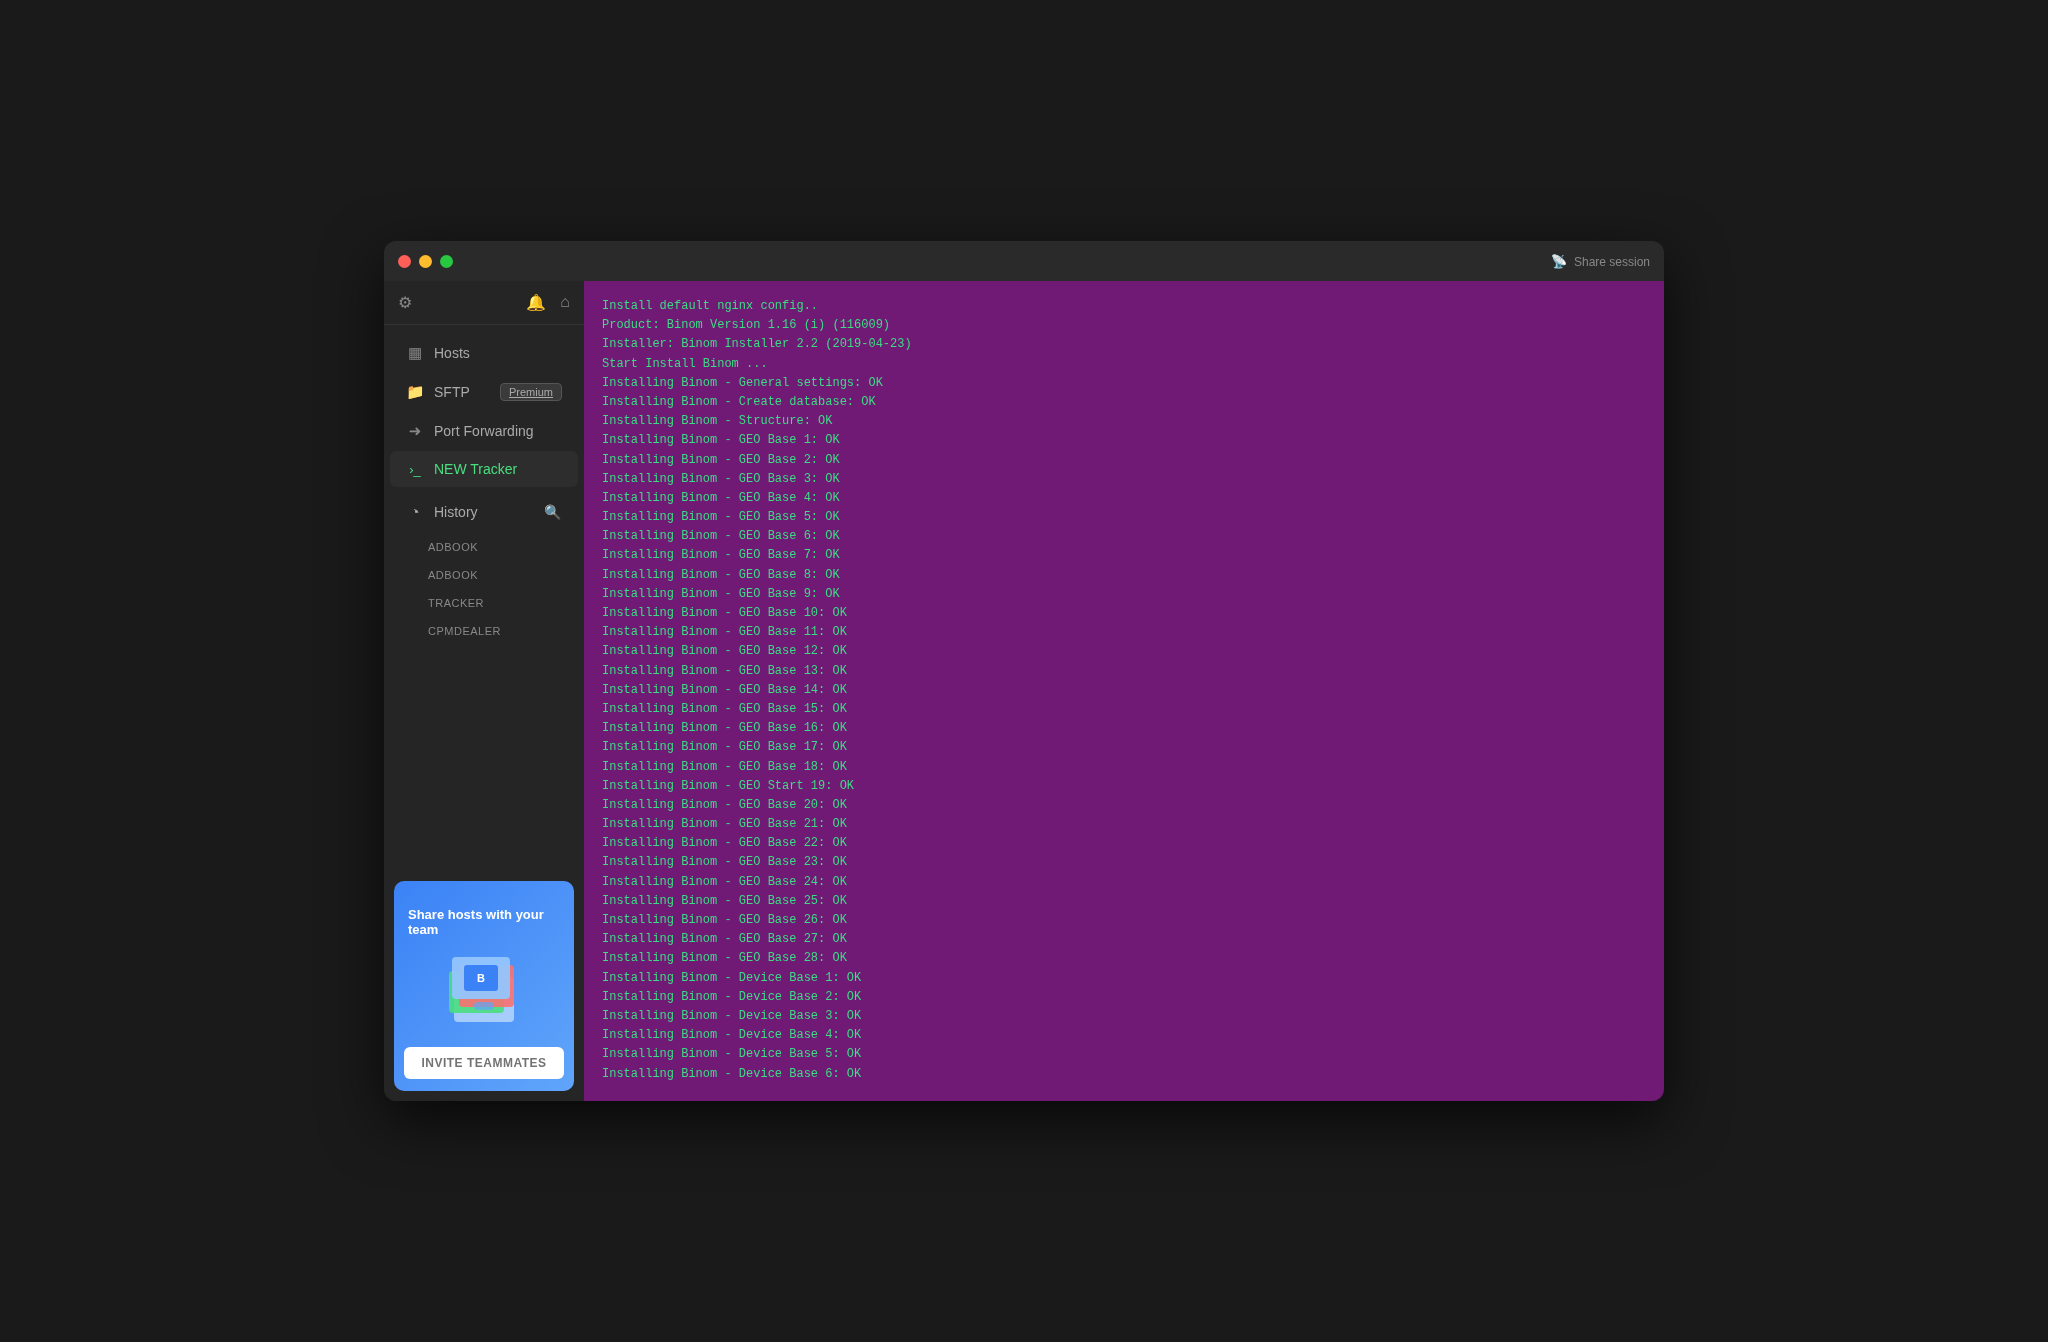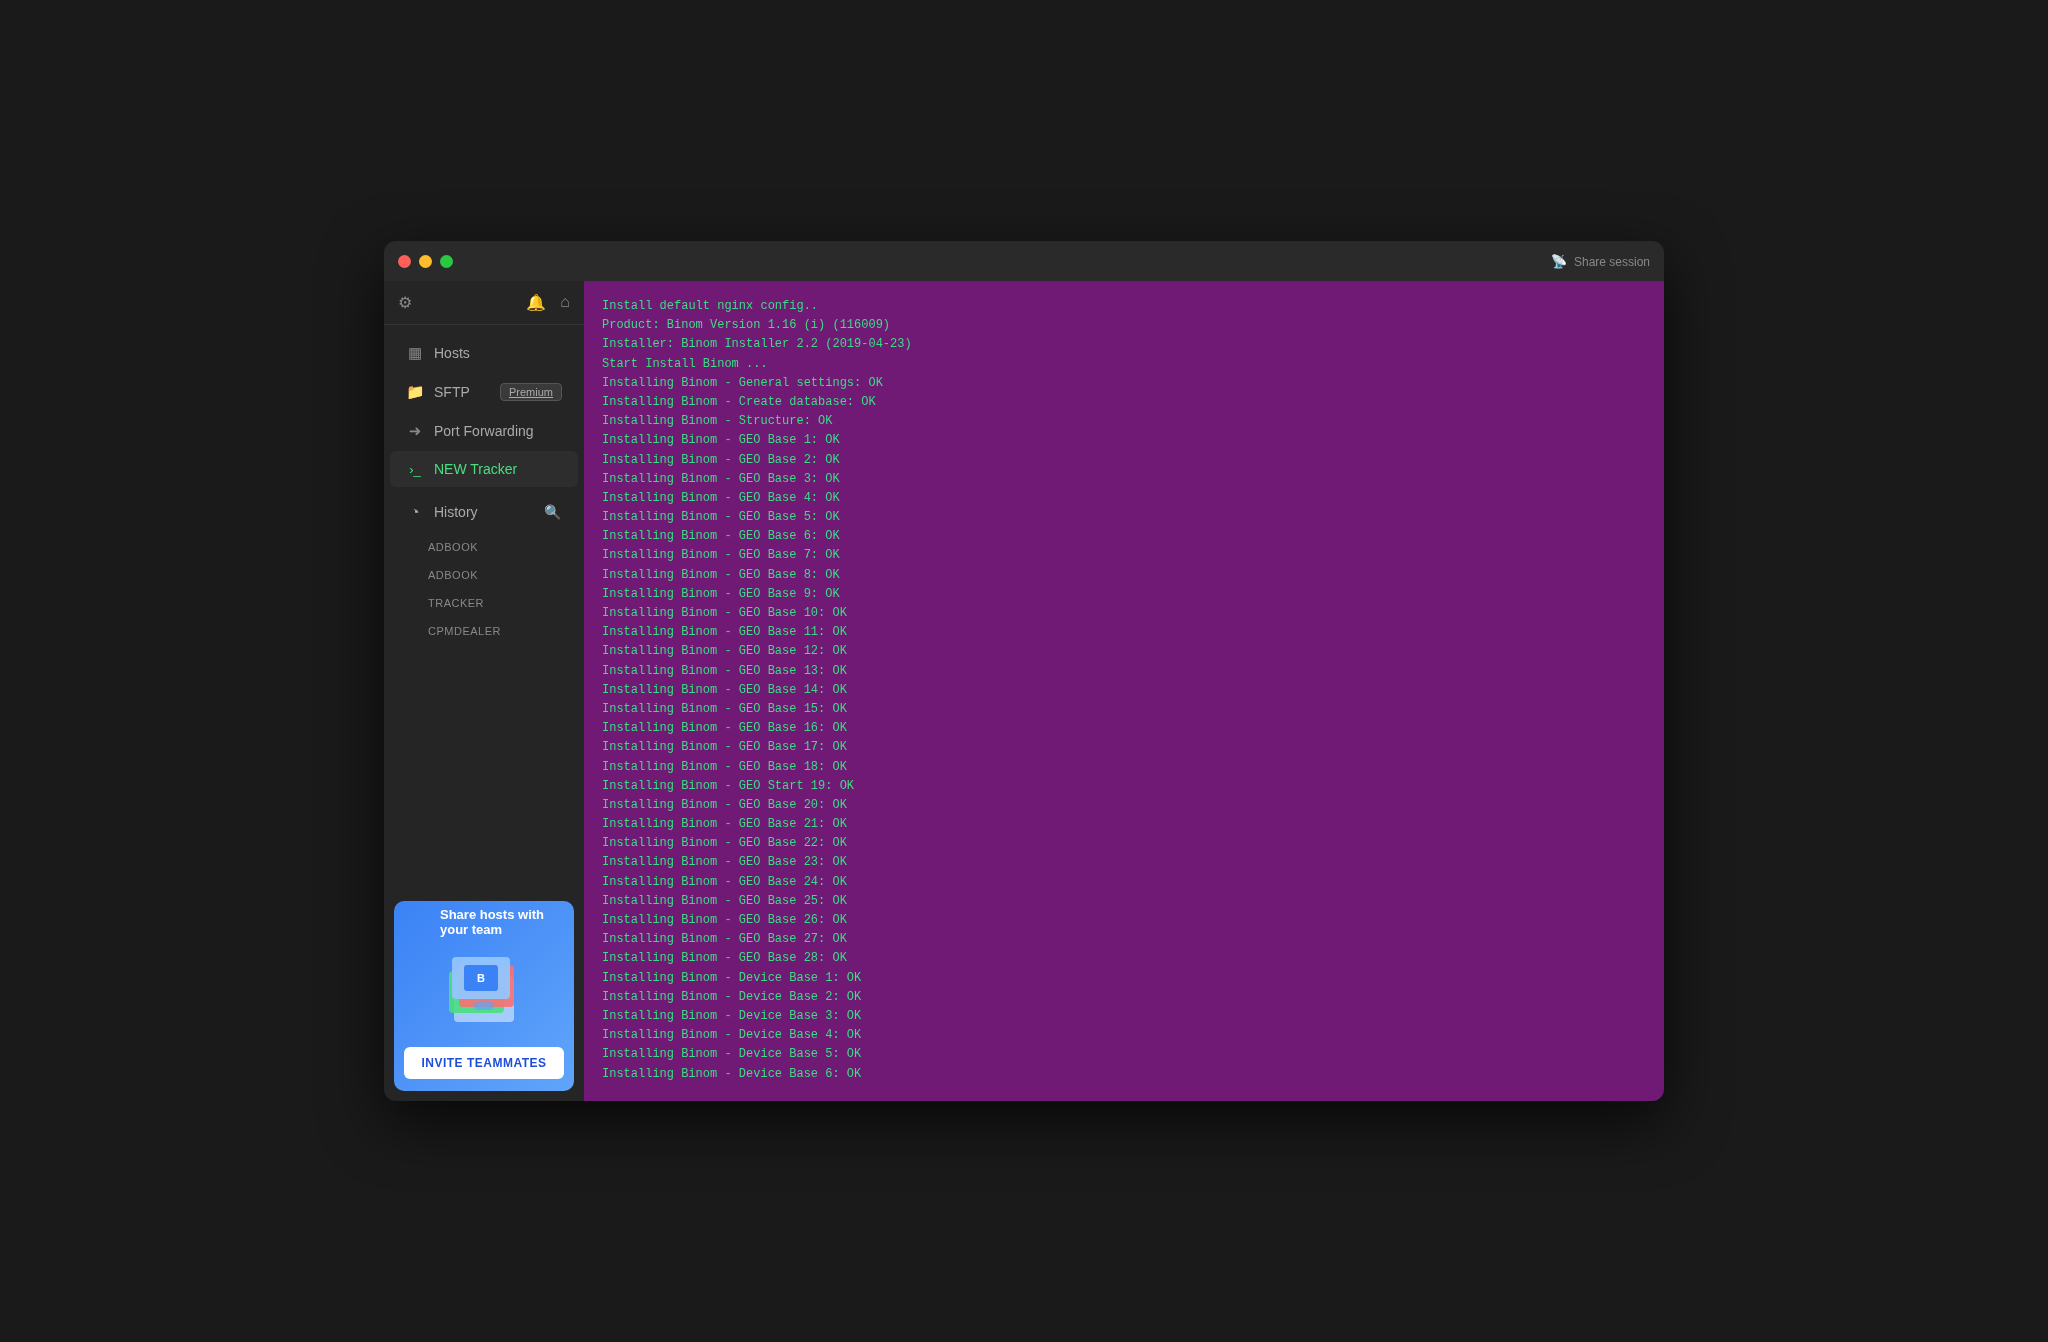--- a/index.html
+++ b/index.html
@@ -191,38 +191,37 @@
 
     .sidebar-promo {
       margin: 10px;
       background: linear-gradient(135deg, #3b82f6 0%, #60a5fa 100%);
       border-radius: 10px;
       overflow: hidden;
       flex-shrink: 0;
     }
 
     .promo-text {
-      padding: 6px 14px 0;
+      padding: 26px 14px 0;
       color: #fff;
       font-size: 13px;
       font-weight: 600;
-      margin-left: 32px;
     }
 
     .promo-image {
       display: flex;
       justify-content: center;
       padding: 10px;
       font-size: 60px;
     }
 
     .promo-btn {
       margin: 0 10px 12px;
       background: #fff;
-      color: #1d4ed8;
+      color: #737373;
       border: none;
       border-radius: 6px;
       padding: 9px;
       width: calc(100% - 20px);
       font-size: 12px;
       font-weight: 700;
       letter-spacing: 0.5px;
       cursor: pointer;
       display: block;
       text-align: center;

